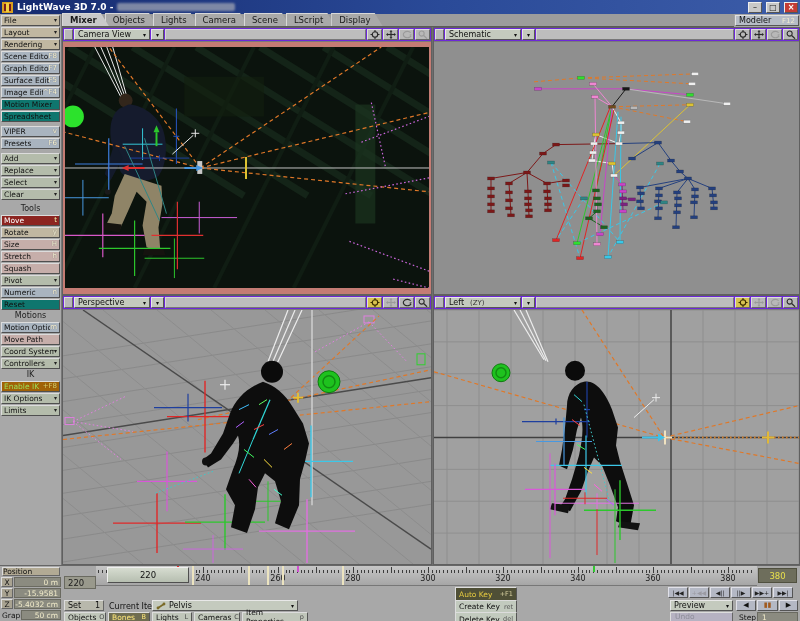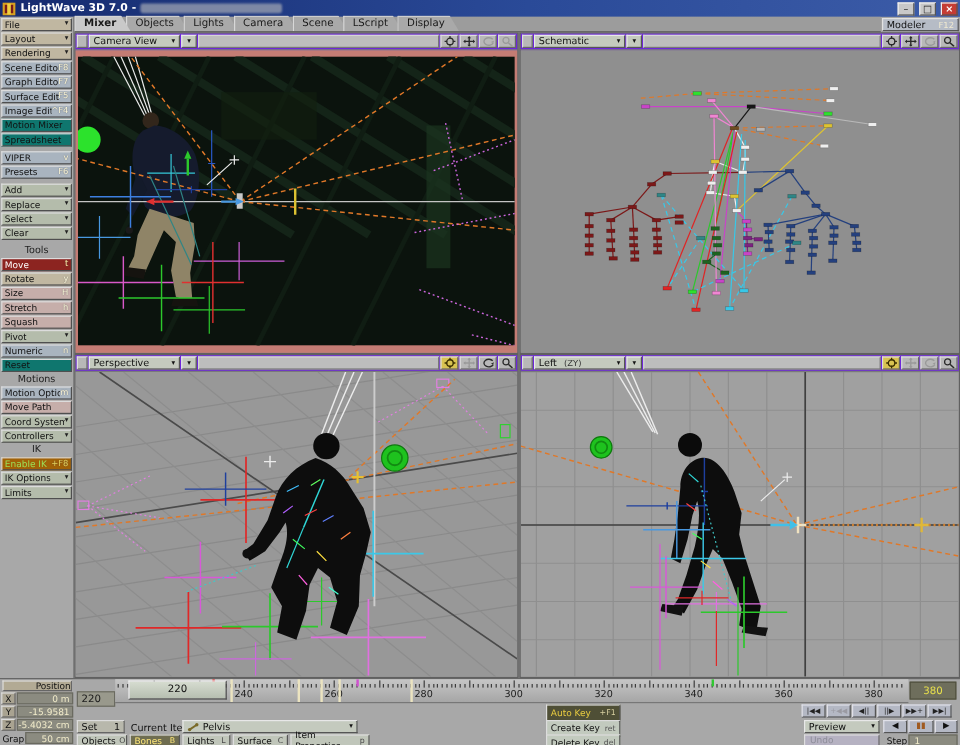--- a/index.html
+++ b/index.html
@@ -49,21 +49,21 @@
   .vp-fill{flex:1;height:11px;background:#bdbdbd;border:1px solid;border-color:#d5d5d5 #777 #777 #d5d5d5}
   .vp-icons{display:flex;gap:1px}
   .vp-ic{width:15px;height:11px;background:#b8b8b8;border:1px solid;border-color:#ddd #666 #666 #ddd;display:flex;align-items:center;justify-content:center}
   .vp-ic.a{background:#d8c351}
   .vp-body{flex:1;position:relative;overflow:hidden;background:#989898}
   .vp-body svg{display:block;width:100%;height:100%}
   .cam-body{background:#c47c74;padding:5px 2px 6px 2px}
 
   
   .bottom{position:absolute;left:0;right:0;bottom:0;height:56px;background:#a8a8a8;border-top:1px solid #666}
-  .poslbl{position:absolute;left:2px;top:1px;width:58px;height:9px;background:#b2aa94;border:1px solid;border-color:#ddd #666 #666 #ddd;text-align:right;font-size:7.5px;line-height:8px}
+  .poslbl{position:absolute;left:2px;top:1px;width:58px;height:9px;background:#b2aa94;border:1px solid;border-color:#ddd #666 #666 #ddd;text-align:left;font-size:7.5px;line-height:8px}
   .axcell{position:absolute;left:1px;width:12px;height:10px;background:#a9a391;border:1px solid;border-color:#ddd #666 #666 #ddd;text-align:center;font-size:7.5px;line-height:9px}
   .valf{position:absolute;left:14px;width:47px;height:10px;background:#8b8b80;border:1px solid #6a6a60;color:#f2ecca;font-size:7.5px;line-height:9px;text-align:right;padding-right:2px}
   .gridlbl{position:absolute;left:2px;top:45px;font-size:7.5px}
   .startf{position:absolute;left:64px;top:10px;width:32px;height:13px;background:#99998c;border:1px solid #6a6a60;color:#1c1c1c;font-size:8.5px;line-height:12px;padding-left:3px}
   .ruler{position:absolute;left:96px;top:0;width:661px;height:20px;background:linear-gradient(#c6c6c6,#a6a6a6);border-bottom:1px solid #777;overflow:hidden}
   .tick{position:absolute;top:4px;width:1px;height:3px;background:#3c3c3c}
   .tick.big{top:1px;height:6px}
   .rlabel{position:absolute;top:8px;transform:translateX(-50%);font-size:8px;color:#1a1a1a}
   .kmark{position:absolute;top:0;width:2px;height:19px;background:#ece4c0}
   .cmark{position:absolute;top:0;width:2px;height:6px}
@@ -1074,21 +1074,21 @@
         </div>
         <div class="typebtn on" style="width: 42px;">
           <span>Bones</span>
           <span class="k">B</span>
         </div>
         <div class="typebtn" style="width: 40px;">
           <span>Lights</span>
           <span class="k">L</span>
         </div>
         <div class="typebtn" style="width: 46px;">
-          <span>Surface</span>
+          <span>Cameras</span>
           <span class="k">C</span>
         </div>
         <div class="typebtn" style="width: 66px;">
           <span>Item Properties</span>
           <span class="k">p</span>
         </div>
       </div>
 
     <div class="transport">
         <div class="trbtn">|◀◀</div>

